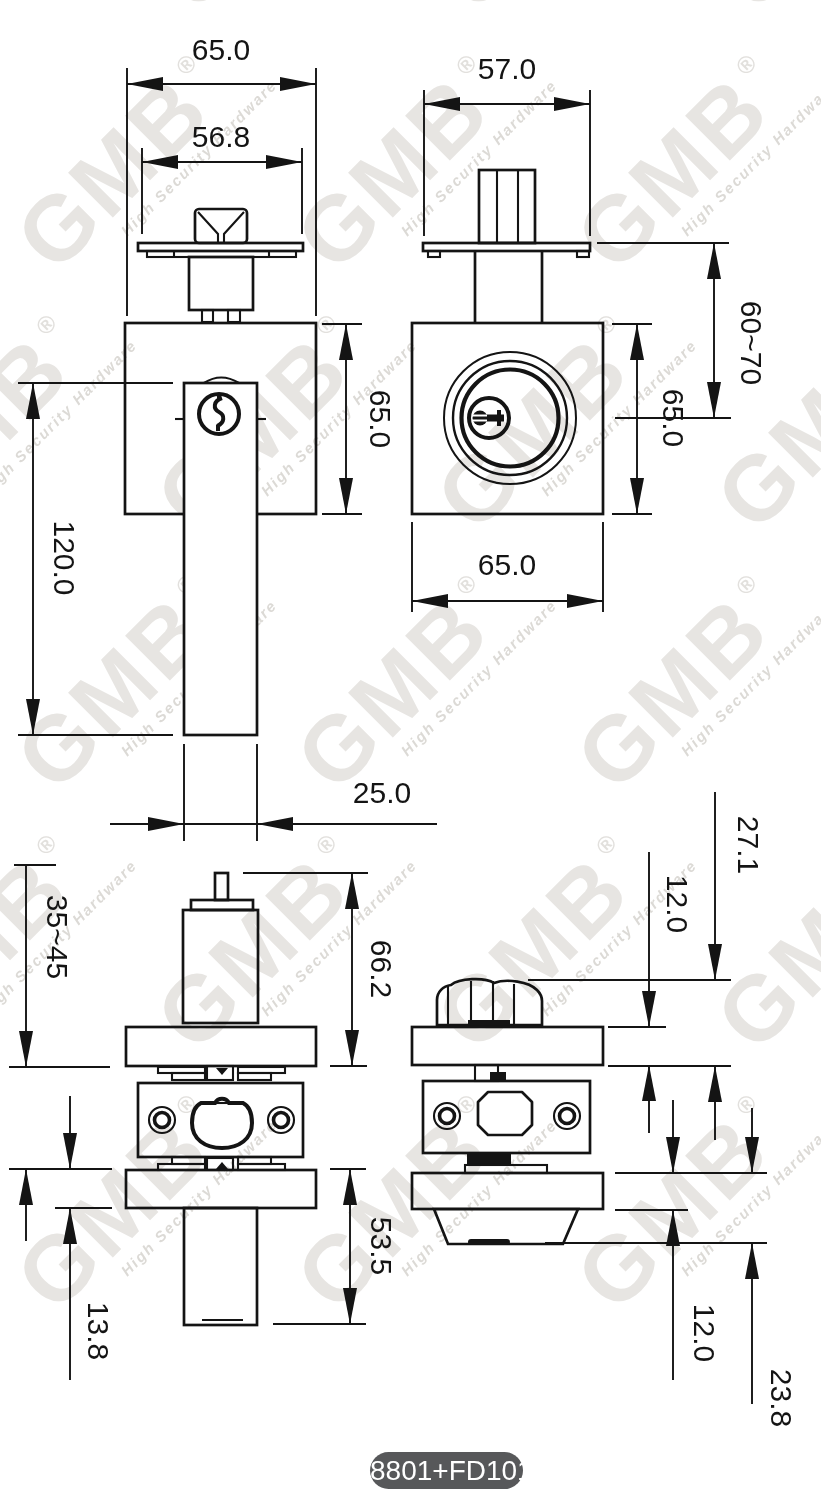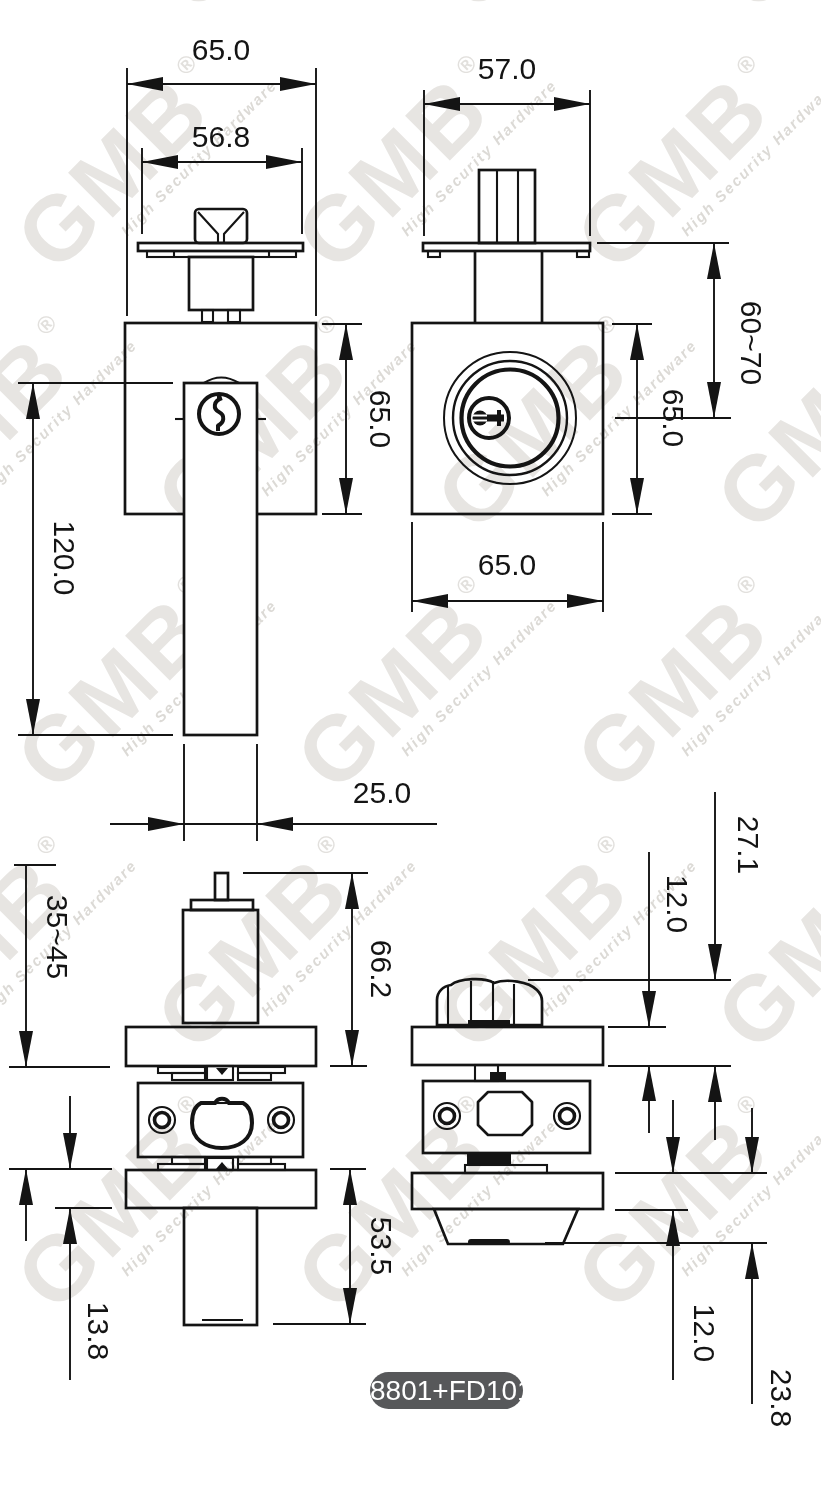--- a/index.html
+++ b/index.html
@@ -18,21 +18,21 @@
   .p {fill:none;stroke:#141414;stroke-width:2.7;}
   .pf{fill:#ffffff;stroke:#141414;stroke-width:2.7;}
   .p2{fill:none;stroke:#141414;stroke-width:2.1;}
   .k {fill:none;stroke:#141414;stroke-width:4;}
   .c2{fill:none;stroke:#141414;stroke-width:3.6;}
   .d {fill:none;stroke:#141414;stroke-width:1.9;}
   .blk{fill:#141414;stroke:none;}
   .w  {fill:none;stroke:#ffffff;stroke-width:2;}
   text.dim{font-family:"Liberation Sans",sans-serif;font-size:30px;fill:#141414;}
   
-  #badge{position:absolute;left:370px;top:1372px;width:153px;height:37px;z-index:2;
+  #badge{position:absolute;left:370px;top:1452px;width:153px;height:37px;z-index:2;
          background:#57585a;border-radius:19px;color:#fff;text-align:center;
          line-height:37px;font-size:28px;letter-spacing:0px;}
 </style>
 </head>
 <body>
 
 <div id="stage">
 
   <div id="wm">
     <div class="wm-tile" style="left:-140px;top:-40px"><span class="wm-brand">GMB</span></div>

